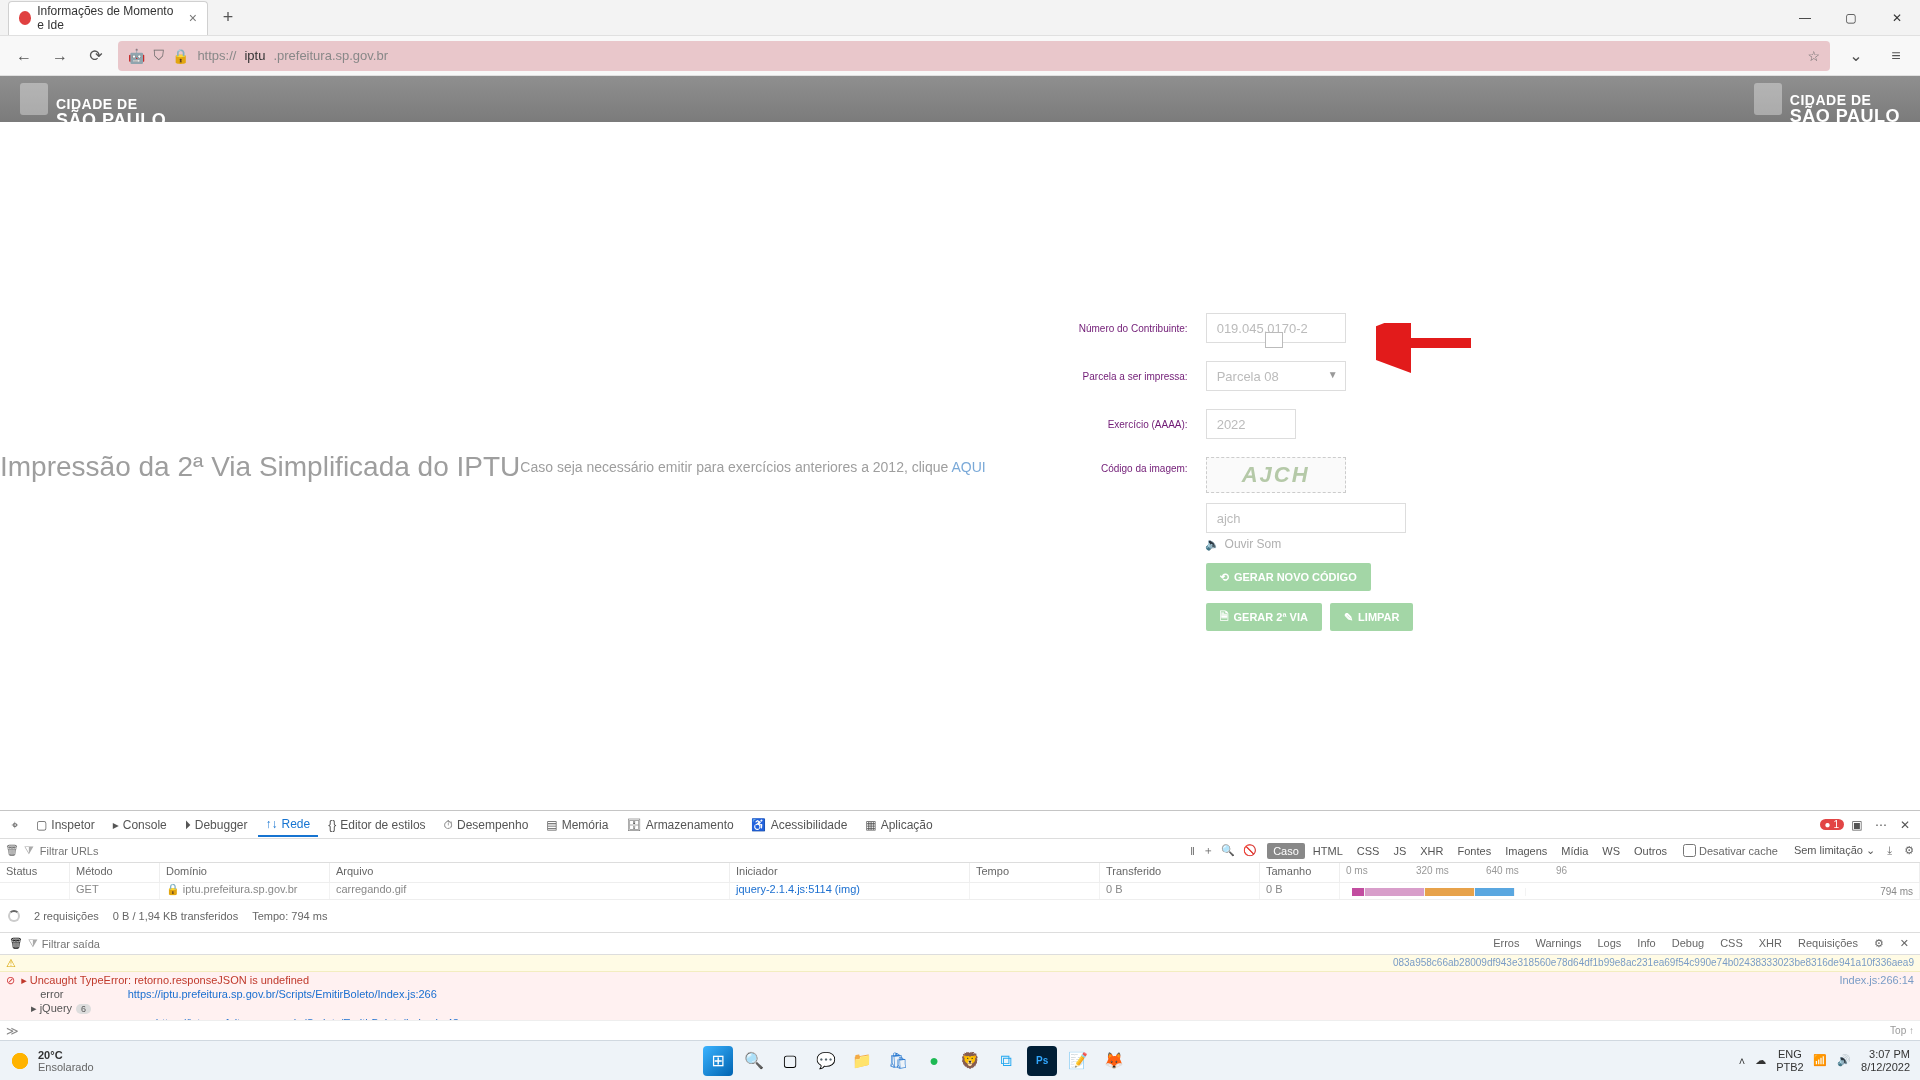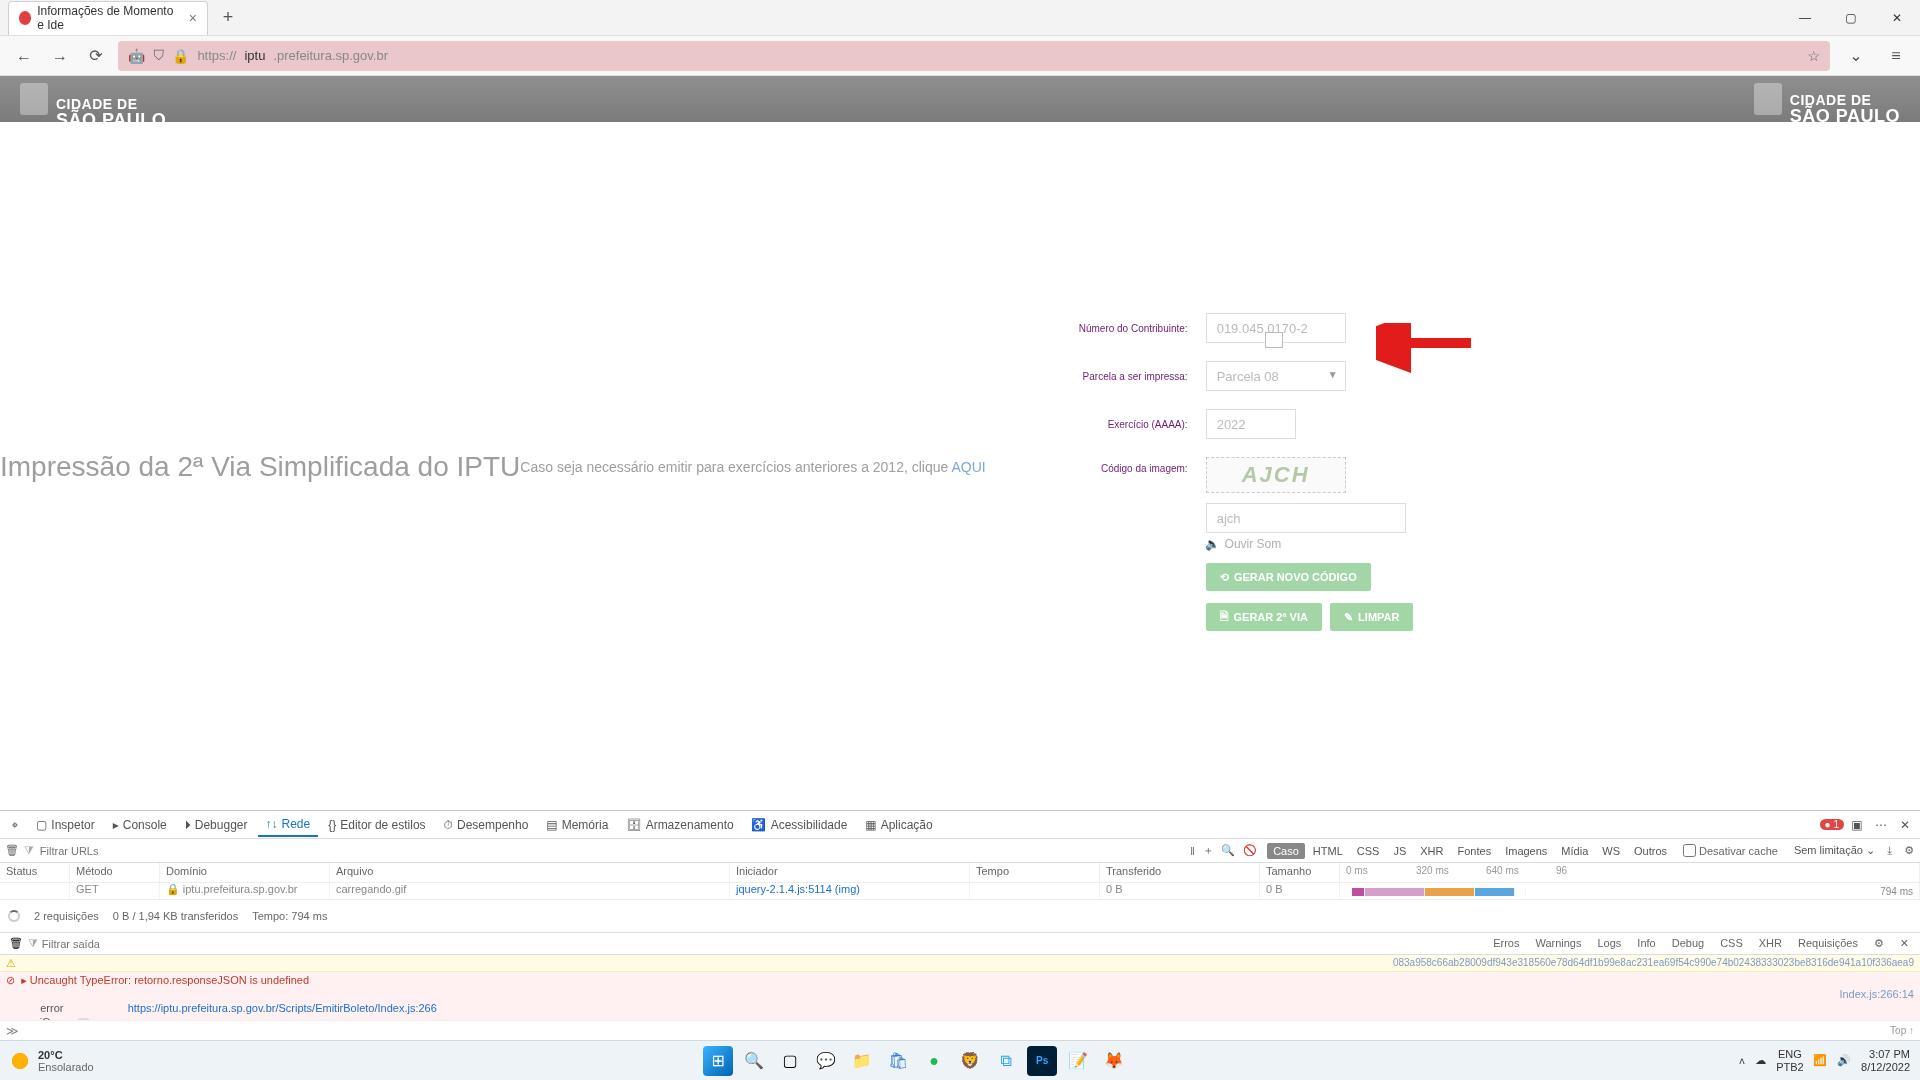--- a/index.html
+++ b/index.html
@@ -93,21 +93,21 @@
 .console-toolbar .right-tabs { margin-left:auto; display:flex; gap:2px; }
 .ct-tab { padding:2px 7px; color:#666; }
 
 .console-msgs { flex:1; overflow:auto; font-size:11px; line-height:14px; }
 .msg-warn { background:#fffbe5; color:#7a6a00; padding:1px 6px; border-bottom:1px solid #f3edc0; display:flex; }
 .msg-warn .warn-icon { color:#d8a400; margin-right:6px; }
 .msg-warn .loc { margin-left:auto; color:#7a9cc6; font-size:10px; }
 .msg-err { background:#fff1f1; border-bottom:1px solid #f6dada; padding:1px 6px; }
 .msg-err .err-icon { color:#d23b3b; margin-right:6px; }
 .msg-err .err-head { color:#c0392b; display:flex; }
-.msg-err .err-head .loc { margin-left:auto; color:#7a9cc6;margin-top:14px; }
+.msg-err .err-head .loc { margin-left:auto; color:#7a9cc6; }
 .msg-err .stack { color:#906; padding-left:22px; }
 .msg-err .stack .ln { color:#555; }
 .msg-err .stack a { color:#1b6fd0; text-decoration:none; }
 .msg-err .stack .badge { background:#ddd; color:#555; border-radius:7px; padding:0 5px; font-size:9px; margin-left:4px; }
 .console-input-row { height:20px; border-top:1px solid #eee; display:flex; align-items:center; padding:0 6px; font-size:12px; color:#888; }
 .console-input-row .topscroll { margin-left:auto; font-size:10px; color:#999; }
 
 
 .taskbar { height:40px; background:#eef3f8; border-top:1px solid #d0d8e0; display:flex; align-items:center; padding:0 10px; }
 .weather { display:flex; align-items:center; gap:8px; font-size:11px; color:#333; }

